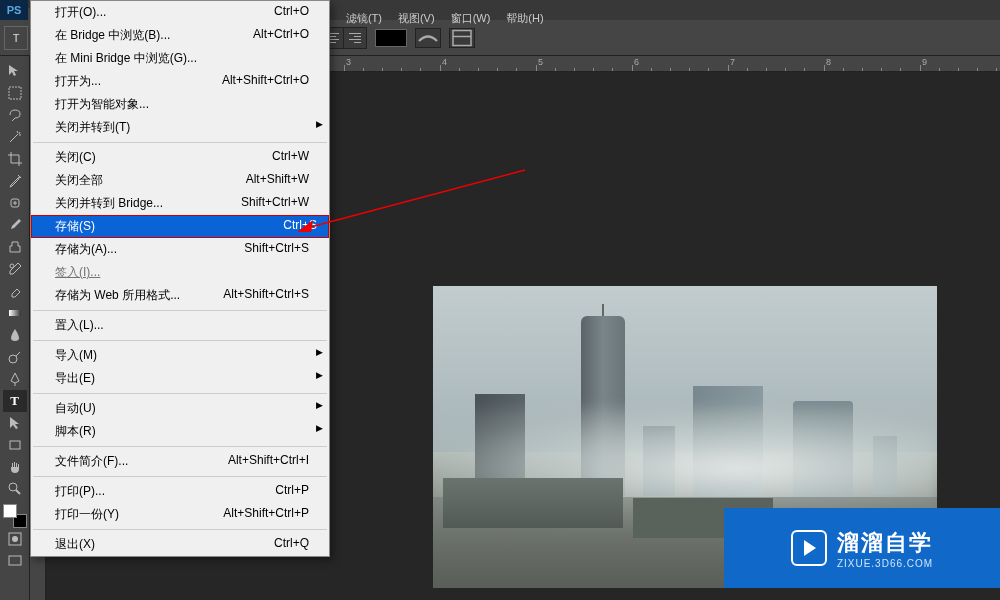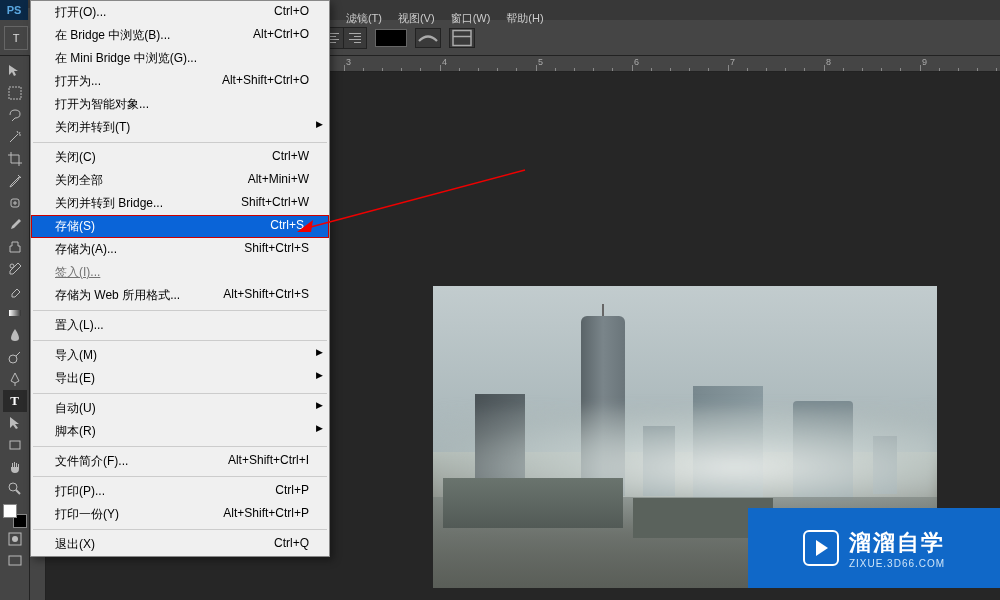--- a/index.html
+++ b/index.html
@@ -35,21 +35,21 @@
 .canvas-area { flex: 1; background: #262626; position: relative; overflow: hidden; }
 .ruler-h { position: absolute; top: 0; left: 16px; right: 0; height: 16px; background: #454545; border-bottom: 1px solid #222; }
 .ruler-v { position: absolute; top: 16px; left: 0; bottom: 0; width: 16px; background: #454545; border-right: 1px solid #222; }
 .ruler-corner { position: absolute; top: 0; left: 0; width: 16px; height: 16px; background: #454545; border-right: 1px solid #222; border-bottom: 1px solid #222; }
 .ruler-h .tick-label { position: absolute; top: 1px; font-size: 9px; color: #aaa; }
 .ruler-h .tick { position: absolute; bottom: 0; width: 1px; height: 6px; background: #888; }
 .ruler-h .tick.minor { height: 3px; }
 
 .dropdown-menu { position: absolute; top: 0; left: 30px; width: 300px; background: #f0f0f0; border: 1px solid #888; box-shadow: 3px 3px 8px rgba(0,0,0,0.4); z-index: 100; font-size: 12px; }
 .dropdown-menu .mi { display: flex; justify-content: space-between; padding: 3px 20px 3px 24px; cursor: default; color: #000; position: relative; }
-.dropdown-menu .mi.highlighted { background: #0a64d8; color: #fff; border: 1px solid #c00; padding: 2px 24px 2px 23px; gap: 44px; }
+.dropdown-menu .mi.highlighted { background: #0a64d8; color: #fff; border: 1px solid #c00; padding: 2px 11px 2px 23px; gap: 44px; }
 .dropdown-menu .mi.disabled { color: #737373; text-decoration: underline; }
 .dropdown-menu .sep { height: 1px; background: #ccc; margin: 3px 2px; }
 .dropdown-menu .mi .arrow { position: absolute; right: 6px; }
 
 .canvas-image { position: absolute; top: 230px; left: 403px; width: 504px; height: 302px; background: linear-gradient(180deg, #b8c4c8 0%, #9aa8ac 30%, #8a969a 45%, #b5beb8 55%, #8b8f88 70%, #6a6e68 100%); overflow: hidden; }
 .sky { position: absolute; top: 0; left: 0; right: 0; height: 55%; background: linear-gradient(180deg, #c2ccce 0%, #a6b4b7 100%); }
 .fog { position: absolute; top: 40%; left: 0; right: 0; height: 40%; background: radial-gradient(ellipse at 60% 50%, rgba(230,234,232,0.95) 0%, rgba(200,210,208,0.7) 40%, rgba(180,190,188,0.3) 70%, transparent 100%); filter: blur(6px); }
 .building { position: absolute; background: linear-gradient(90deg, #5a6468 0%, #7a858a 50%, #6a757a 100%); }
 .b1 { left: 148px; top: 30px; width: 44px; height: 180px; border-radius: 6px 6px 0 0; }
 .b1::before { content: ''; position: absolute; top: -12px; left: 50%; transform: translateX(-50%); width: 2px; height: 12px; background: #666; }
@@ -59,21 +59,21 @@
 .b5 { left: 360px; top: 115px; width: 60px; height: 100px; background: #7a8a90; border-radius: 4px 4px 0 0; }
 .b6 { left: 440px; top: 150px; width: 24px; height: 58px; background: #8a989e; }
 .ground { position: absolute; bottom: 0; left: 0; right: 0; height: 30%; background: linear-gradient(180deg, rgba(120,128,124,0.6) 0%, #5a5e58 100%); }
 .lowbldg { position: absolute; bottom: 60px; left: 10px; width: 180px; height: 50px; background: linear-gradient(180deg, #6a746e 0%, #525a56 100%); }
 .lowbldg2 { position: absolute; bottom: 50px; left: 200px; width: 140px; height: 40px; background: #5a625c; }
 
 .arrow-annotation { position: absolute; top: 168px; left: 295px; z-index: 200; pointer-events: none; }
 .arrow-line { stroke: #e00; stroke-width: 1.5; fill: none; }
 .arrow-head { fill: #e00; }
 
-.watermark { position: absolute; bottom: 12px; right: 0; width: 252px; height: 80px; background: #1068c8; display: flex; align-items: center; justify-content: center; gap: 10px; z-index: 50; }
+.watermark { position: absolute; bottom: 12px; right: 0; width: 276px; height: 80px; background: #1068c8; display: flex; align-items: center; justify-content: center; gap: 10px; z-index: 50; }
 .wm-icon { width: 36px; height: 36px; border: 2px solid #fff; border-radius: 6px; display: flex; align-items: center; justify-content: center; }
 .wm-play { width: 0; height: 0; border-left: 12px solid #fff; border-top: 8px solid transparent; border-bottom: 8px solid transparent; margin-left: 3px; }
 .wm-text { color: #fff; display: flex; flex-direction: column; }
 .wm-main { font-size: 22px; font-weight: bold; letter-spacing: 2px; }
 .wm-sub { font-size: 10px; letter-spacing: 1px; color: #cde4f8; }
 .tri-down { width: 0; height: 0; border-top: 4px solid #aaa; border-left: 3px solid transparent; border-right: 3px solid transparent; display: inline-block; }
 </style>
 </head>
 <body>
 
@@ -390,21 +390,21 @@
       <span>关闭并转到(T)</span>
       <span class="arrow" style="font-size: 9px;">▶</span>
     </div>
     <div class="sep"></div>
     <div class="mi">
       <span>关闭(C)</span>
       <span>Ctrl+W</span>
     </div>
     <div class="mi">
       <span>关闭全部</span>
-      <span>Alt+Mini+W</span>
+      <span>Alt+Shift+W</span>
     </div>
     <div class="mi">
       <span>关闭并转到 Bridge...</span>
       <span>Shift+Ctrl+W</span>
     </div>
     <div class="mi highlighted">
       <span>存储(S)</span>
       <span>Ctrl+S</span>
     </div>
     <div class="mi">

